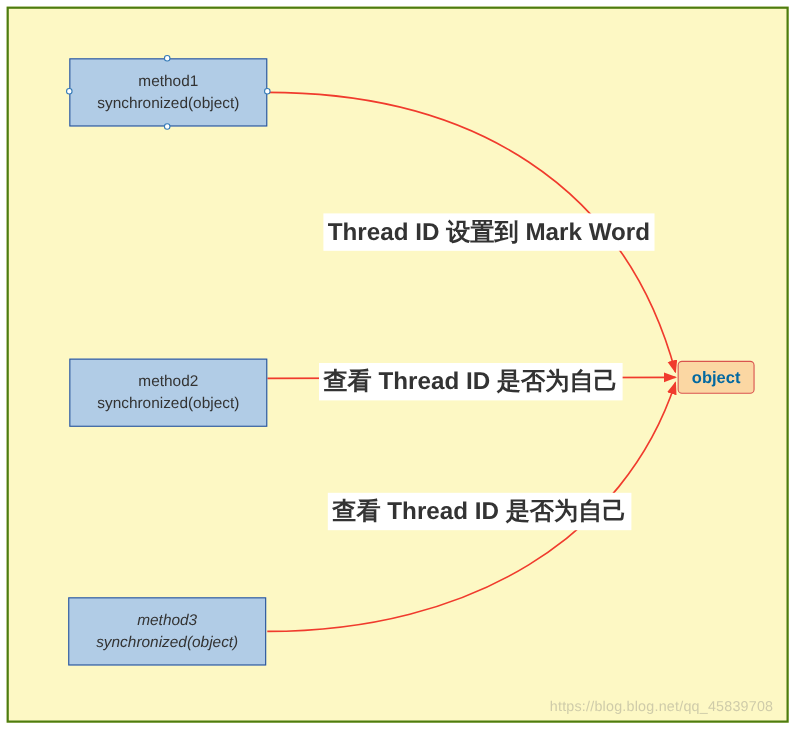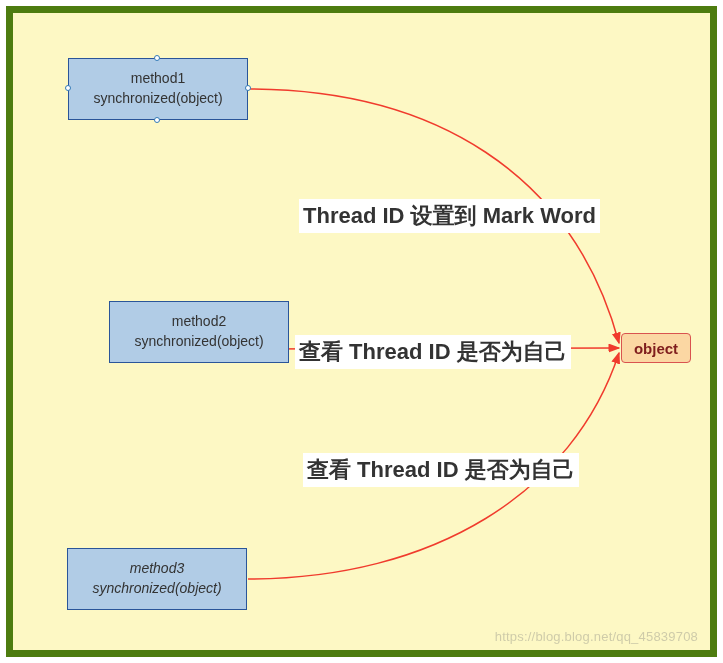--- a/index.html
+++ b/index.html
@@ -11,38 +11,38 @@
     font-family: Arial, "Microsoft YaHei", sans-serif;
     position: relative;
   }
   .canvas {
     position: absolute;
     left: 6px;
     top: 6px;
     width: 711px;
     height: 651px;
     background: #fdf8c4;
-    border: 7px solid #4d7c0f;
+    border: 2px solid #4d7c0f;
   }
   .method-box {
     position: absolute;
     width: 180px;
     height: 62px;
     background: #b1cce6;
     border: 1px solid #2a5599;
     display: flex;
     flex-direction: column;
     align-items: center;
     justify-content: center;
     font-size: 14px;
     color: #333;
     line-height: 1.4;
   }
   .method1 { left: 55px; top: 45px; }
-  .method2 { left: 55px; top: 288px; margin-left: 41px; }
+  .method2 { left: 55px; top: 318px; }
   .method3 { left: 54px; top: 535px; font-style: italic; }
   
   .handle {
     position: absolute;
     width: 6px; height: 6px;
     background: #fff;
     border: 1px solid #337ab7;
     border-radius: 50%;
   }
   .h-t { left: 50%; top: -4px; margin-left: -4px; }
@@ -56,21 +56,21 @@
     width: 70px;
     height: 30px;
     background: #fbd7a3;
     border: 1.5px solid #d9534f;
     border-radius: 4px;
     display: flex;
     align-items: center;
     justify-content: center;
     font-size: 15px;
     font-weight: bold;
-    color: #7f1d1d;
+    color: #0369a1;
   }
   .edge-label {
     position: absolute;
     background: #ffffff;
     font-size: 22px;
     font-weight: bold;
     color: #333;
     padding: 2px 4px;
     white-space: nowrap;
   }

